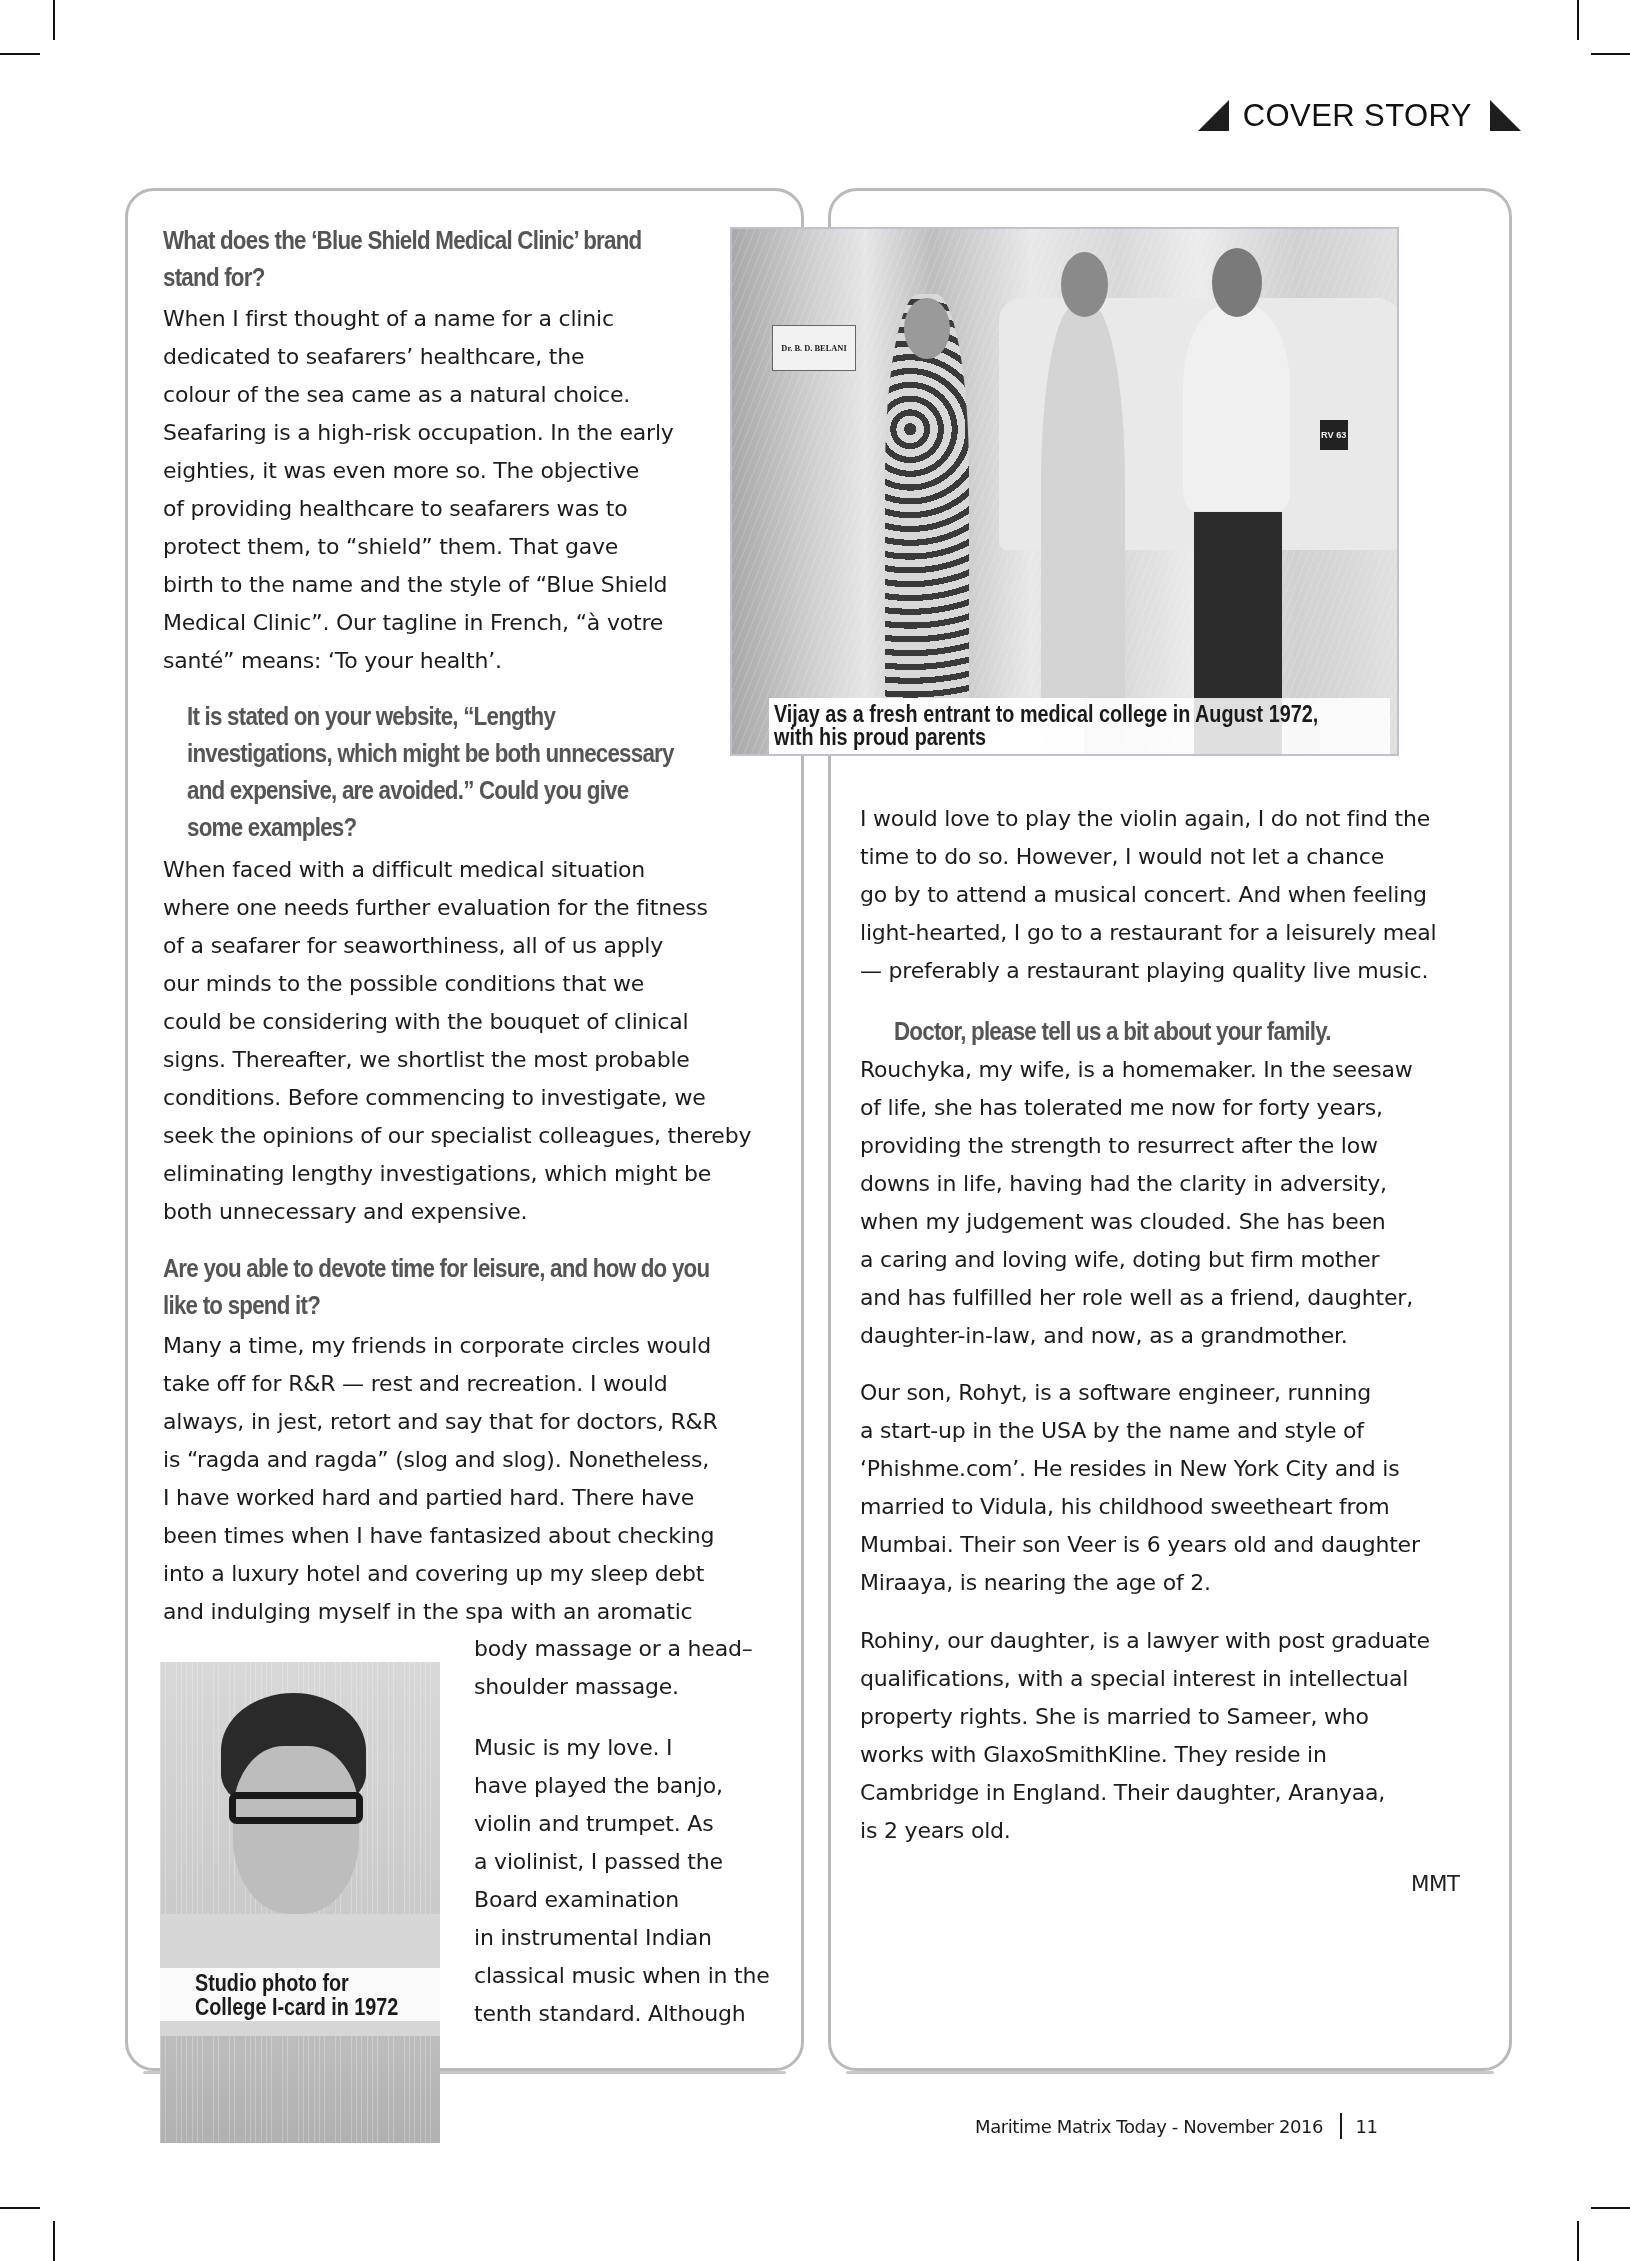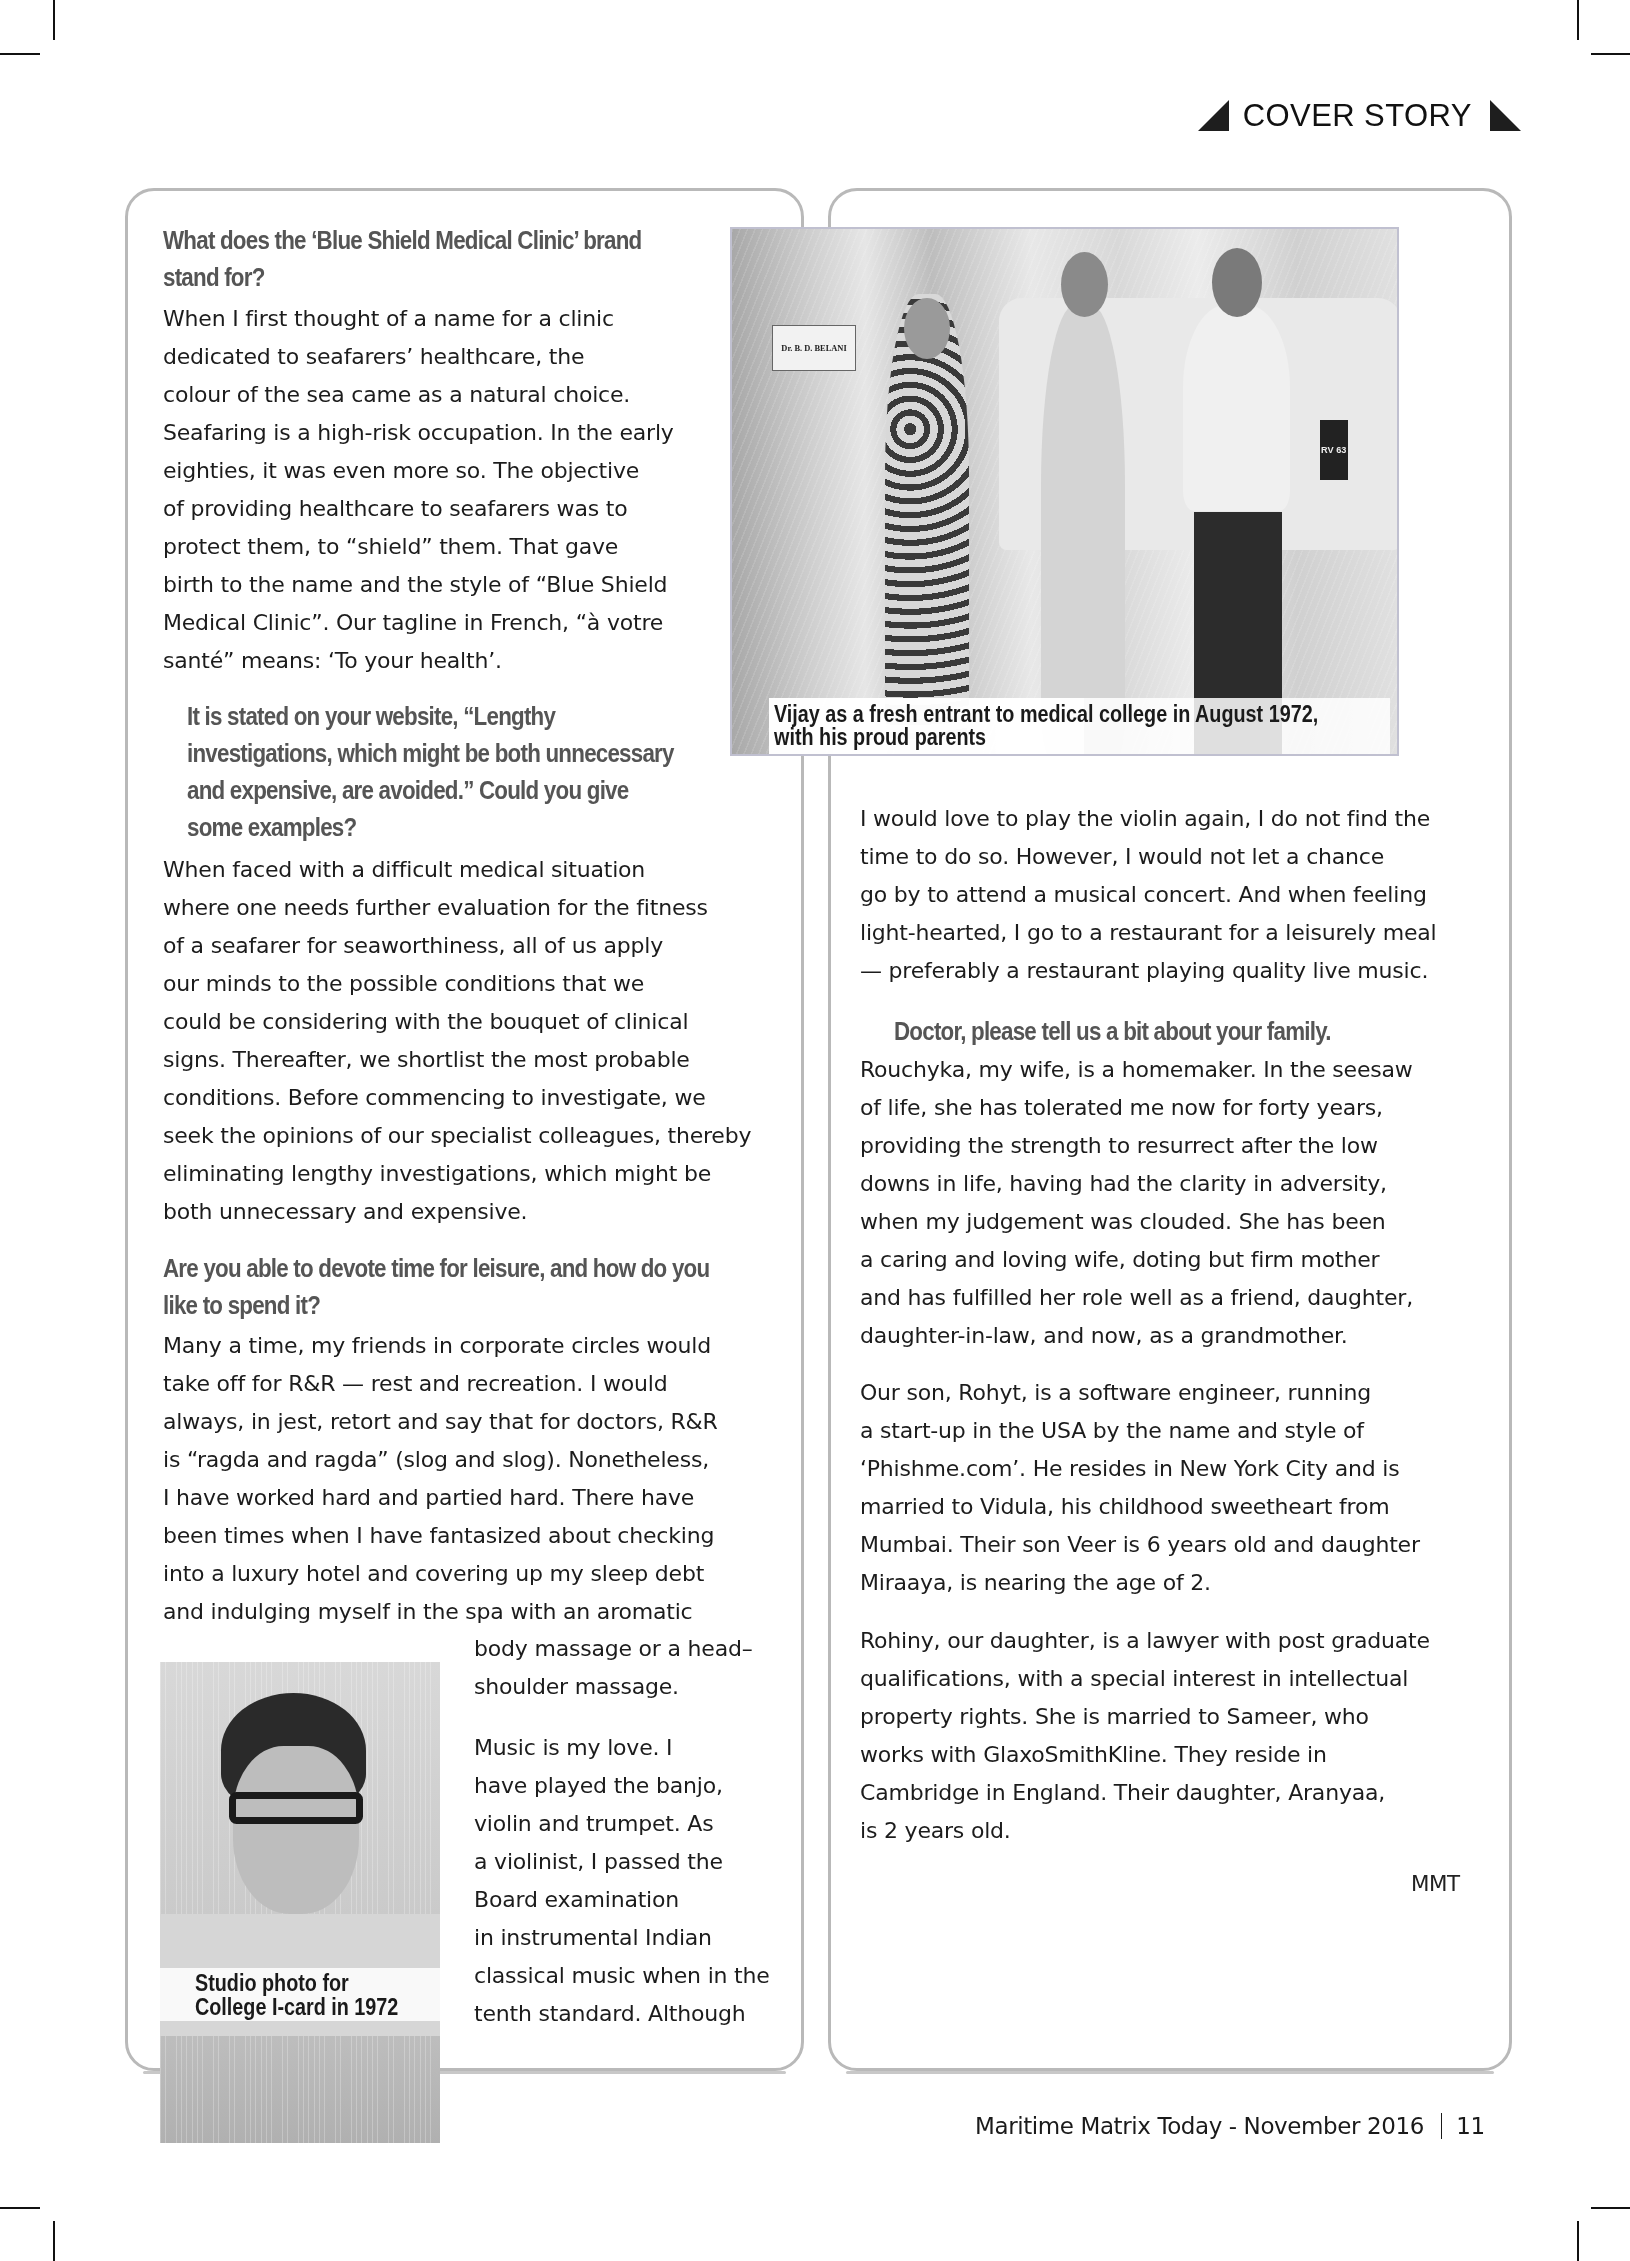--- a/index.html
+++ b/index.html
@@ -37,21 +37,21 @@
   .caption-box { position: absolute; background: rgba(255,255,255,0.85); }
   .caption { font-family: "Liberation Sans", sans-serif; font-weight: bold; color: #1a1a1a; transform: scaleX(0.86); transform-origin: left top; white-space: nowrap; }
 
   .studio-photo { left: 160px; top: 1662px; width: 280px; height: 481px;
     background:
       repeating-linear-gradient(90deg, rgba(255,255,255,0.25) 0 0.8px, rgba(0,0,0,0) 0.8px 5.3px),
       linear-gradient(180deg, #d8d8d8 0%, #c8c8c8 60%, #b0b0b0 100%); }
 
   .mmt { position: absolute; left: 1411px; top: 1871px; font-family: "DejaVu Sans", sans-serif; font-size: 21.4px; color: #222; letter-spacing: -0.4px; }
 
-  .footer { position: absolute; left: 975px; top: 2113px; font-family: "DejaVu Sans", sans-serif; font-size: 23px; color: #1a1a1a; letter-spacing: -0.4px; white-space: nowrap; display: flex; align-items: center; }
+  .footer { position: absolute; left: 975px; top: 2113px; font-family: "DejaVu Sans", sans-serif; font-size: 18px; color: #1a1a1a; letter-spacing: -0.4px; white-space: nowrap; display: flex; align-items: center; }
   .footer .sep { display: inline-block; width: 1.5px; height: 26px; background: #1a1a1a; margin: 0 13.8px 0 17px; }
 </style>
 </head>
 <body>
 
 <div class="crop" style="left:53px;top:0;width:1.5px;height:40px;"></div>
 <div class="crop" style="left:0;top:53px;width:40px;height:1.5px;"></div>
 <div class="crop" style="left:1577px;top:0;width:1.5px;height:40px;"></div>
 <div class="crop" style="left:1591px;top:53px;width:40px;height:1.5px;"></div>
 <div class="crop" style="left:53px;top:2221px;width:1.5px;height:40px;"></div>
@@ -141,21 +141,21 @@
   <div class="caption-box" style="left:0;top:306px;width:280px;height:53px;"></div>
   <div class="block" style="left:35px;top:309px;">
     <div class="caption" style="font-size:23px;line-height:24px;">Studio photo for</div>
     <div class="caption" style="font-size:23px;line-height:24px;">College I-card in 1972</div>
   </div>
 </div>
 
 <div class="photo family-photo">
   <div style="position:absolute;left:40px;top:96px;width:84px;height:46px;background:#f2f2f2;border:1.5px solid #666;font-family:'Liberation Serif',serif;font-size:8.4px;font-weight:bold;color:#222;display:flex;align-items:center;justify-content:center;">Dr. B. D. BELANI</div>
   <div style="position:absolute;left:267px;top:69px;width:402px;height:252px;background:#e9e9e9;border-radius:23px 23px 7.6px 7.6px;"></div>
-  <div style="position:absolute;left:588px;top:191px;width:27.5px;height:60px;background:#222;color:#eee;font-family:'Liberation Sans',sans-serif;font-size:9.2px;font-weight:bold;display:flex;align-items:center;justify-content:center;text-align:center;">RV 63</div>
+  <div style="position:absolute;left:588px;top:191px;width:27.5px;height:30px;background:#222;color:#eee;font-family:'Liberation Sans',sans-serif;font-size:9.2px;font-weight:bold;display:flex;align-items:center;justify-content:center;text-align:center;">RV 63</div>
   <div class="figure" style="left:153px;top:65px;width:84px;height:451px;background:repeating-radial-gradient(circle at 30% 30%, #3a3a3a 0 6.1px, #d8d8d8 6.1px 13.8px);"></div>
   <div style="position:absolute;left:172px;top:69px;width:46px;height:61px;background:#9a9a9a;border-radius:50%;"></div>
   <div class="figure" style="left:309px;top:76px;width:84px;height:451px;background:#d4d4d4;"></div>
   <div style="position:absolute;left:329px;top:23px;width:47px;height:65px;background:#8a8a8a;border-radius:50%;"></div>
   <div class="figure" style="left:451px;top:76px;width:107px;height:206px;background:#f0f0f0;"></div>
   <div style="position:absolute;left:462px;top:283px;width:88px;height:245px;background:#2c2c2c;"></div>
   <div style="position:absolute;left:480px;top:19px;width:50px;height:69px;background:#7a7a7a;border-radius:50%;"></div>
   <div class="caption-box" style="left:37px;top:469px;width:315px;height:57px;width:315px;"></div>
   <div class="caption-box" style="left:37px;top:469px;width:621px;height:57px;"></div>
   <div class="block" style="left:42px;top:474px;">

